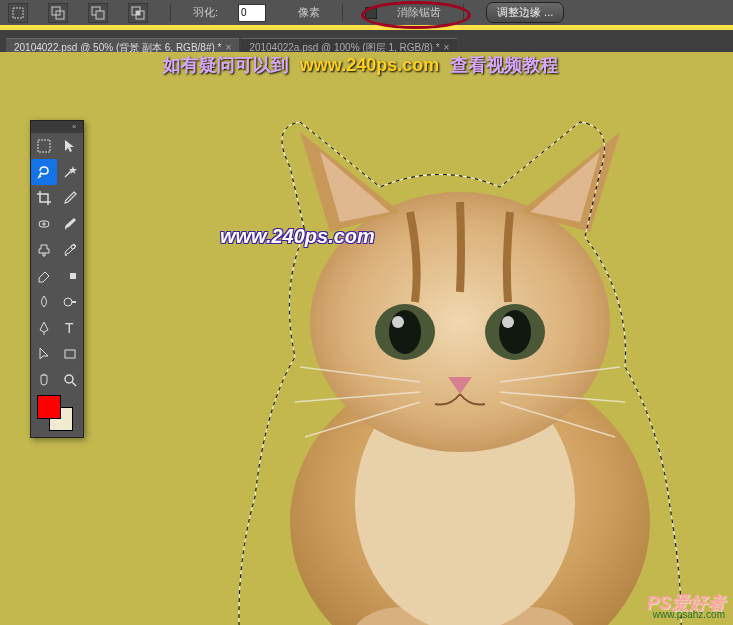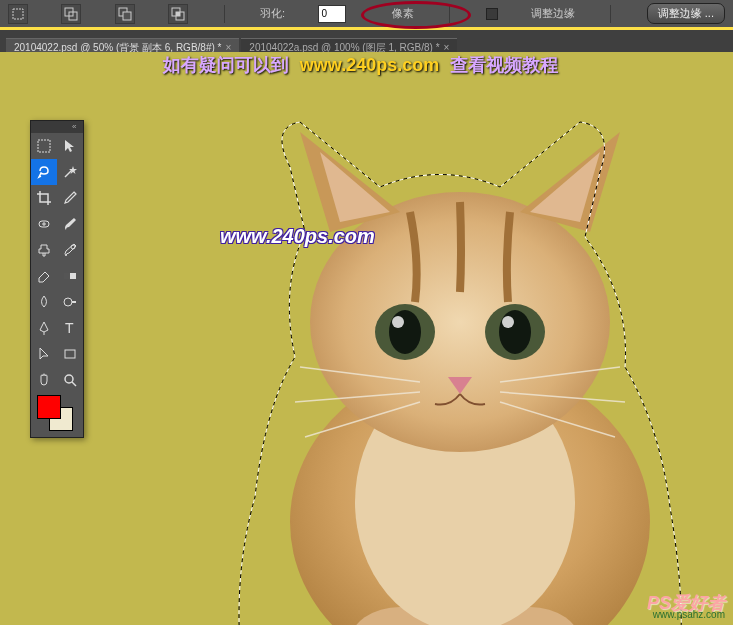--- a/index.html
+++ b/index.html
@@ -1,18 +1,18 @@
 <!DOCTYPE html>
 <html><head>
 <meta charset="utf-8">
 <style>
 * { margin: 0; padding: 0; box-sizing: border-box; font-family: "Microsoft YaHei", Arial, sans-serif; }
 body { width: 733px; height: 625px; overflow: hidden; background: #535353; position: relative; }
 
-.options-bar { height: 30px; background: #535353; display: flex; align-items: center; padding: 0 8px; gap: 20px; border-bottom: 3px solid #fde047; justify-content: space-between; }
+.options-bar { height: 30px; background: #535353; display: flex; align-items: center; padding: 0 8px; gap: 20px; border-bottom: 5px solid #fde047; }
 .opt-icon { width: 20px; height: 20px; border: 1px solid #3a3a3a; background: #4a4a4a; display: flex; align-items: center; justify-content: center; }
 .opt-icon svg { width: 14px; height: 14px; }
 .opt-sep { width: 1px; height: 18px; background: #3a3a3a; margin: 0 2px; }
 .opt-label { color: #ccc; font-size: 11px; }
 .opt-input { width: 28px; height: 18px; background: #fff; border: 1px solid #333; font-size: 10px; padding: 0 2px; }
 .opt-unit { color: #ccc; font-size: 11px; margin-left: 12px; }
 .opt-check { width: 12px; height: 12px; background: #3a3a3a; border: 1px solid #222; }
 .opt-button { padding: 2px 10px; background: linear-gradient(#6a6a6a,#4a4a4a); border: 1px solid #222; color: #eee; font-size: 11px; border-radius: 7px; }
 .highlight-ellipse { position: absolute; left: 361px; top: 1px; width: 110px; height: 28px; border: 3px solid #a00020; border-radius: 50%; pointer-events: none; z-index: 50; }
 
@@ -75,21 +75,21 @@
         <rect x="5" y="5" width="8" height="8" fill="none" stroke="#ccc"></rect>
         <rect x="5" y="5" width="4" height="4" fill="#ccc"></rect>
       </svg>
     </div>
   <div class="opt-sep"></div>
   <span class="opt-label">羽化:</span>
   <input class="opt-input" value="0" style="">
   <span class="opt-unit">像素</span>
   <div class="opt-sep"></div>
   <div class="opt-check"></div>
-  <span class="opt-label">调整边缘</span>
+  <span class="opt-label">消除锯齿</span>
   <div class="opt-sep"></div>
   <button class="opt-button">调整边缘 ...</button>
 </div>
 <div class="highlight-ellipse"></div>
 
 <div class="tabs-row">
   <div class="tab">
     <span>20104022.psd @ 50% (背景 副本 6, RGB/8#) *</span>
     <span class="tab-close">×</span>
   </div>

